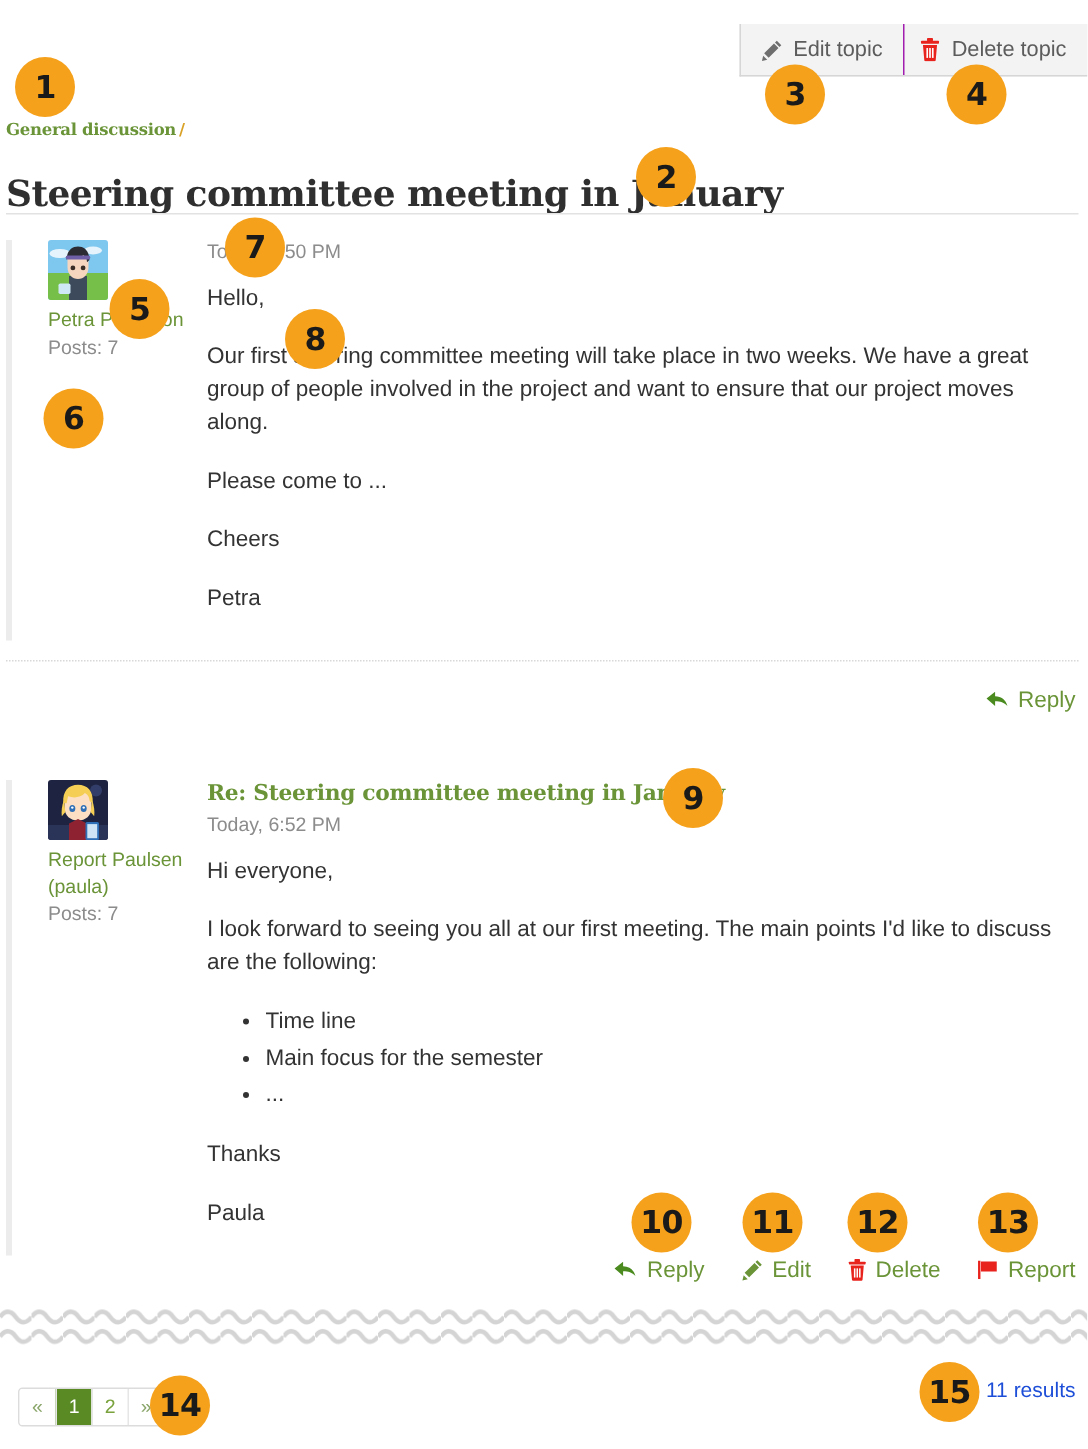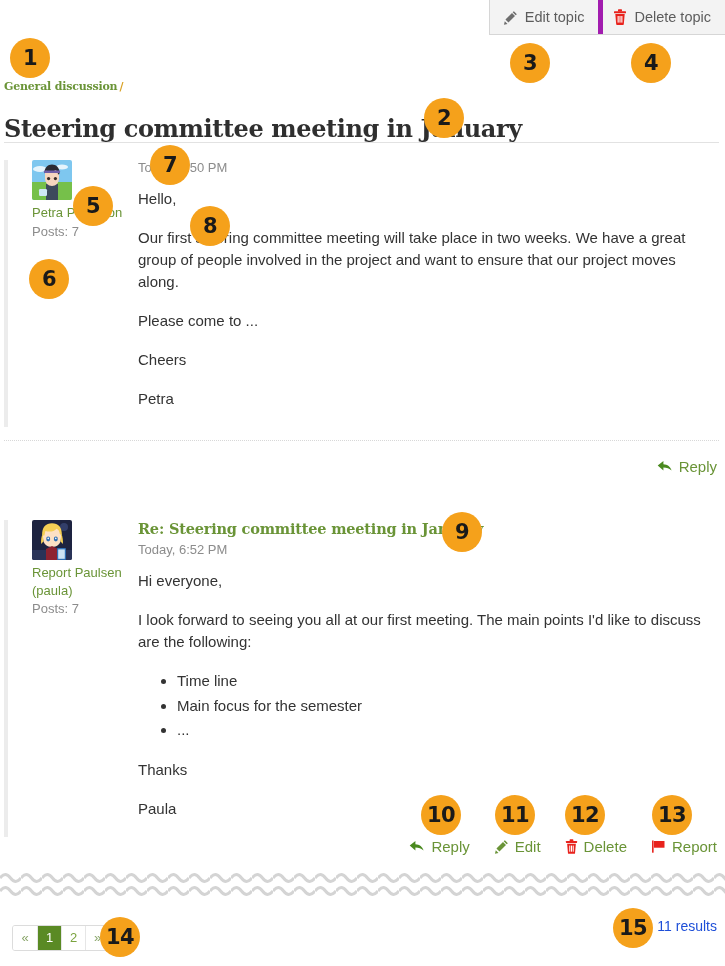--- a/index.html
+++ b/index.html
@@ -29,42 +29,42 @@
     font-size: 21px;
     line-height: 40px;
     text-align: center;
     z-index: 50;
     letter-spacing: -0.5px;
   }
 
   
   .toolbar {
     position: absolute;
-    top: 0;
+    top: 16px;
     right: 0;
     display: flex;
     border: 1px solid #d6d6d6;
     border-top: none;
     border-right: none;
     background: #f3f3f3;
     z-index: 5;
   }
   .tb-btn {
     display: flex;
     align-items: center;
     gap: 7px;
     padding: 9px 14px 9px 13px;
     font-size: 14.5px;
     color: #5c5c5c;
     background: #f3f3f3;
     cursor: pointer;
     white-space: nowrap;
   }
   .tb-btn + .tb-btn {
-    border-left: 5px solid #a21caf;
+    border-left: 1px solid #a21caf;
     padding-left: 10px;
   }
   .tb-icon { display: inline-flex; align-items: center; }
 
   
   .breadcrumb {
     position: absolute;
     top: 80px;
     left: 4px;
     font-family: "DejaVu Serif", serif;

